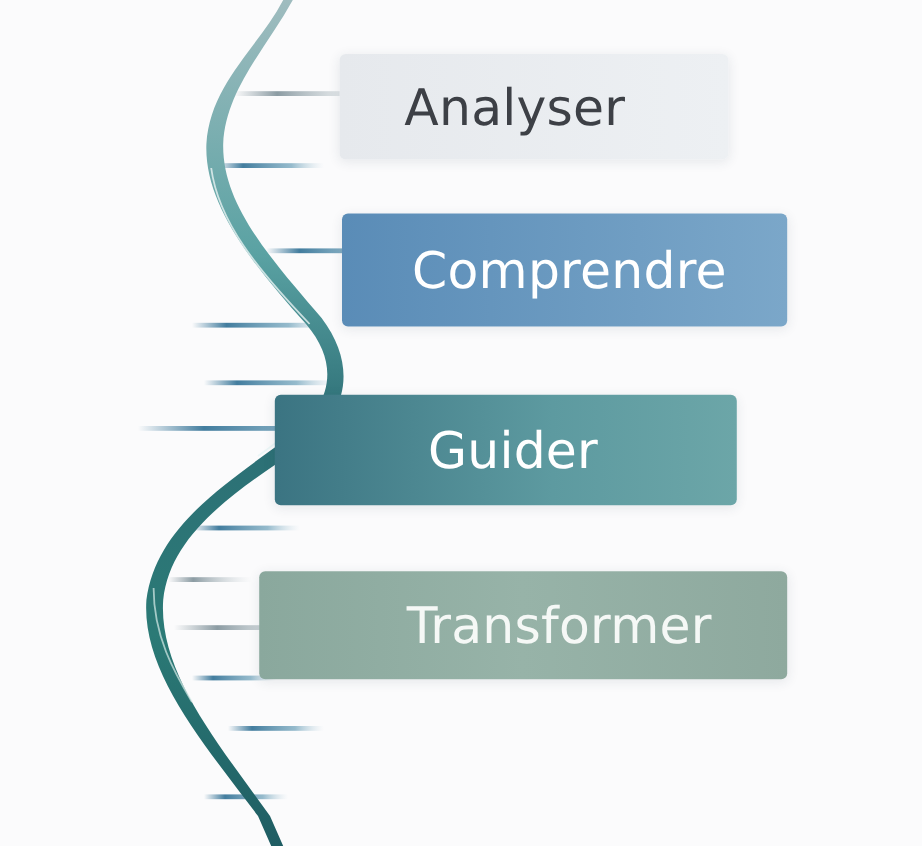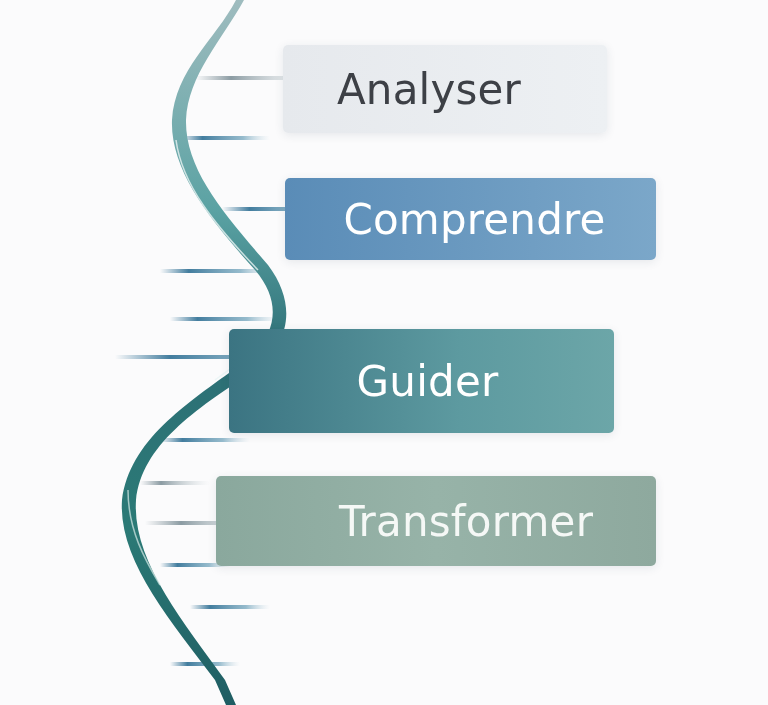--- a/index.html
+++ b/index.html
@@ -1,22 +1,22 @@
 <!DOCTYPE html>
 <html><head>
 <meta charset="utf-8">
 <style>
   html, body { margin:0; padding:0; }
   body { width:768px; height:705px; background:#fbfbfc; position:relative; overflow:hidden; font-family:"DejaVu Sans", sans-serif; }
   .helix { position:absolute; left:0; top:0; width:768px; height:705px; }
   .step { position:absolute; border-radius:5px; display:flex; align-items:center; justify-content:center; font-size:42px; letter-spacing:0.2px; box-shadow:0 2px 10px rgba(40,60,80,0.10); }
   .step span { position:relative; }
   #s1 { left:283px; top:45px; width:324px; height:88px; background:linear-gradient(90deg,#e6e9ed,#edf0f3); color:#3d4046; }
-  #s2 { left:285px; top:178px; width:371px; height:82px; background:linear-gradient(90deg,#5a8cb7,#7ba7c9); color:#ffffff; }
-  #s3 { left:229px; top:329px; width:385px; height:104px; background:linear-gradient(90deg,#3b7482,#5d9aa0 60%,#6ca6a8); color:#ffffff; }
+  #s2 { left:285px; top:178px; width:371px; height:94px; background:linear-gradient(90deg,#5a8cb7,#7ba7c9); color:#ffffff; }
+  #s3 { left:229px; top:329px; width:385px; height:92px; background:linear-gradient(90deg,#3b7482,#5d9aa0 60%,#6ca6a8); color:#ffffff; }
   #s4 { left:216px; top:476px; width:440px; height:90px; background:linear-gradient(90deg,#8aa89d,#97b3a8 50%,#8ea99e); color:#f5f8f6;text-align:right; }
   #s1 span { left:-16px; }
   #s2 span { left:4px; }
   #s3 span { left:6px; }
   #s4 span { left:30px; }
 </style>
 </head>
 <body>
 
 <svg class="helix" viewBox="0 0 768 705">

